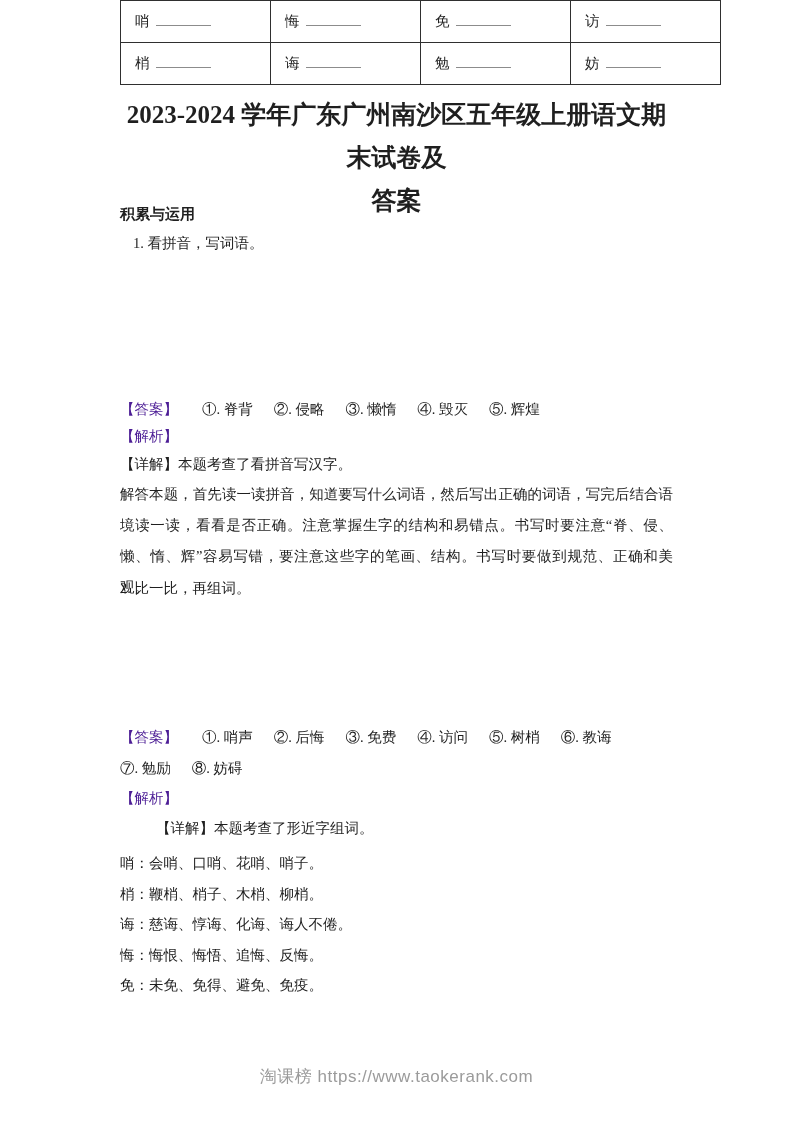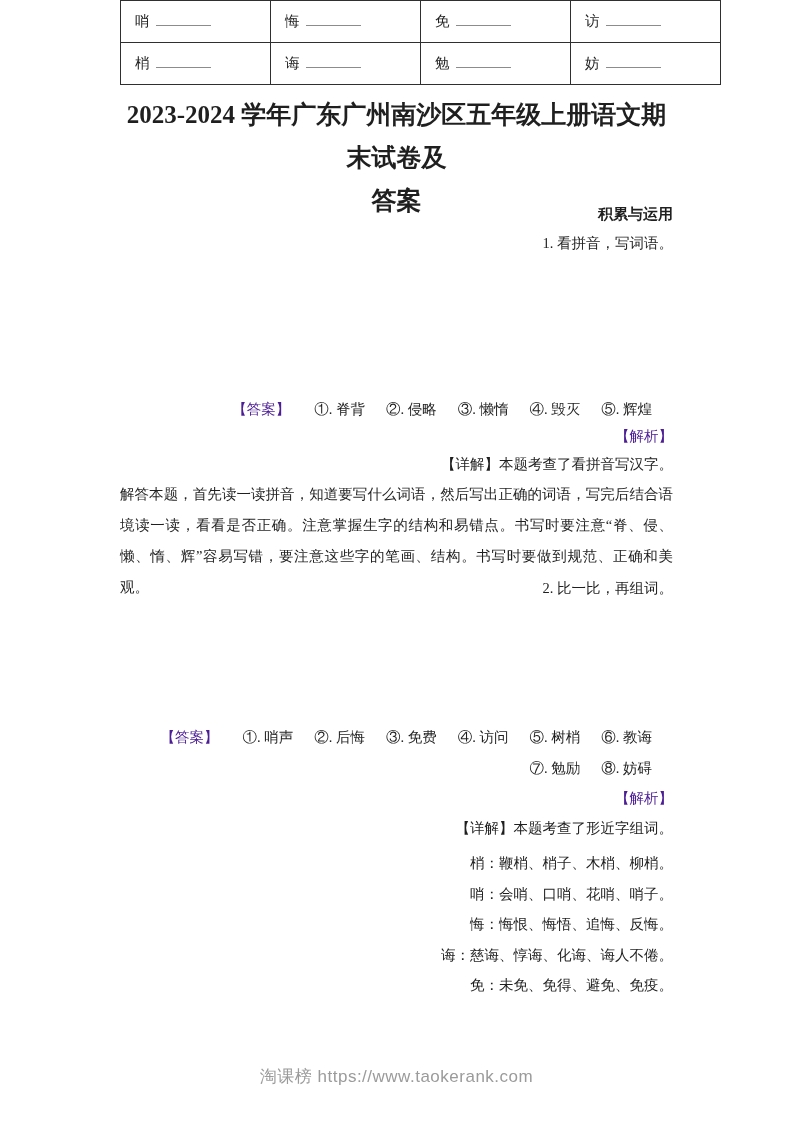--- a/index.html
+++ b/index.html
@@ -1,19 +1,19 @@
 <!DOCTYPE html>
 <html><head>
 <meta charset="utf-8">
 <style>
   html,body{margin:0;padding:0;background:#ffffff;}
   .page{position:relative;width:793px;height:1122px;margin:0 auto;background:#ffffff;
         font-family:"Liberation Serif","DejaVu Serif",serif;color:#1f1f1f;overflow:hidden;}
   .content{position:absolute;left:120px;top:0;width:553px;height:100%;}
-  .abs{position:absolute;left:0;right:0;text-align:right;}
+  .abs{position:absolute;left:0;right:0;}
 
   .title{top:93px;text-align:center;font-weight:bold;font-size:25px;line-height:43px;}
   .title span{display:block;}
 
   .sec-heading{top:205px;font-size:15px;font-weight:bold;line-height:18px;}
   .q-prompt{font-size:14.5px;line-height:18px;}
   .q1-prompt{top:234px;padding-left:13px;}
   .q2-prompt{top:579px;}
 
   .passage{top:258px;font-size:14.5px;line-height:33px;text-align:justify;text-justify:inter-ideograph;}
@@ -24,21 +24,21 @@
   .ans1{top:394px;}
   .ans2{top:722px;}
   .ans-label{margin-right:24px;}
   .ans-items span{margin-right:21px;white-space:nowrap;}
 
   .analysis{font-size:14.5px;line-height:18px;}
   .analysis1{top:427px;}
   .analysis2{top:789px;}
   .detail{font-size:14.5px;line-height:18px;font-family:Liberation Serif, serif;}
   .detail1{top:455px;}
-  .detail2{top:819px;}
+  .detail2{top:819px;margin-left:36px;}
 
   .q2-table{top:605px;left:-7px;width:540px;border-collapse:collapse;table-layout:fixed;}
   .q2-table td{border:1px solid #2f2f2f;width:135px;height:41px;padding:0 0 0 14px;
                font-size:14.5px;vertical-align:middle;}
   .blank{display:inline-block;width:55px;height:12px;border-bottom:1px solid #8c8c8c;margin-left:6px;}
 
   .word-lines{top:848px;}
   .word-lines .word-line{display:block;font-size:14.5px;line-height:30.6px;}
 
   .footer{position:absolute;top:1065px;left:0;right:0;text-align:center;
@@ -92,23 +92,23 @@
 
     <div class="abs ans-row ans2">
       <span class="blue ans-label">【答案】</span><span class="ans-items"><span>①. 哨声</span><span>②. 后悔</span><span>③. 免费</span><span>④. 访问</span><span>⑤. 树梢</span><span>⑥. 教诲</span><span>⑦. 勉励</span><span>⑧. 妨碍</span></span>
     </div>
 
     <div class="abs analysis analysis2 blue">【解析】</div>
 
     <div class="abs detail detail2">【详解】本题考查了形近字组词。</div>
 
     <div class="abs word-lines">
+        <span class="word-line">哨：会哨、口哨、花哨、哨子。</span>
         <span class="word-line">梢：鞭梢、梢子、木梢、柳梢。</span>
-        <span class="word-line">哨：会哨、口哨、花哨、哨子。</span>
+        <span class="word-line">诲：慈诲、惇诲、化诲、诲人不倦。</span>
         <span class="word-line">悔：悔恨、悔悟、追悔、反悔。</span>
-        <span class="word-line">诲：慈诲、惇诲、化诲、诲人不倦。</span>
         <span class="word-line">免：未免、免得、避免、免疫。</span>
       </div>
 
   </div>
 
   <div class="footer">淘课榜 https://www.taokerank.com</div>
 </div>
 
 </body></html>

